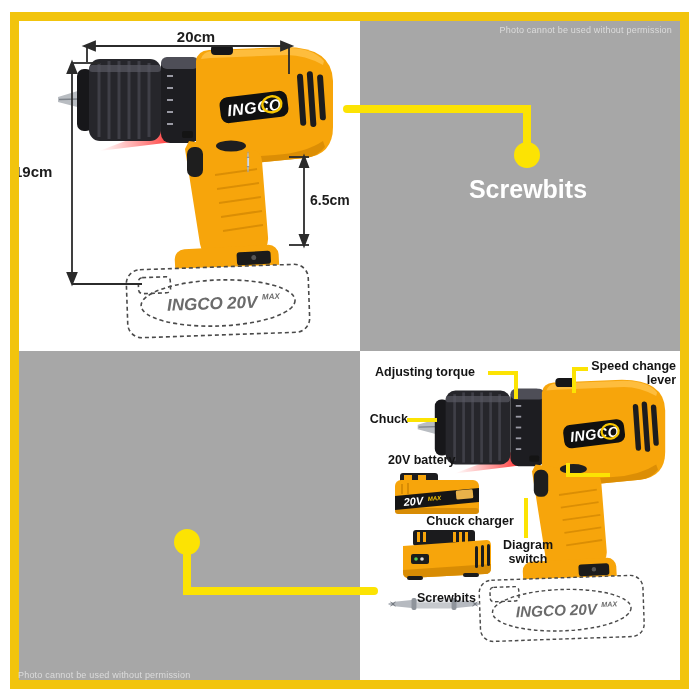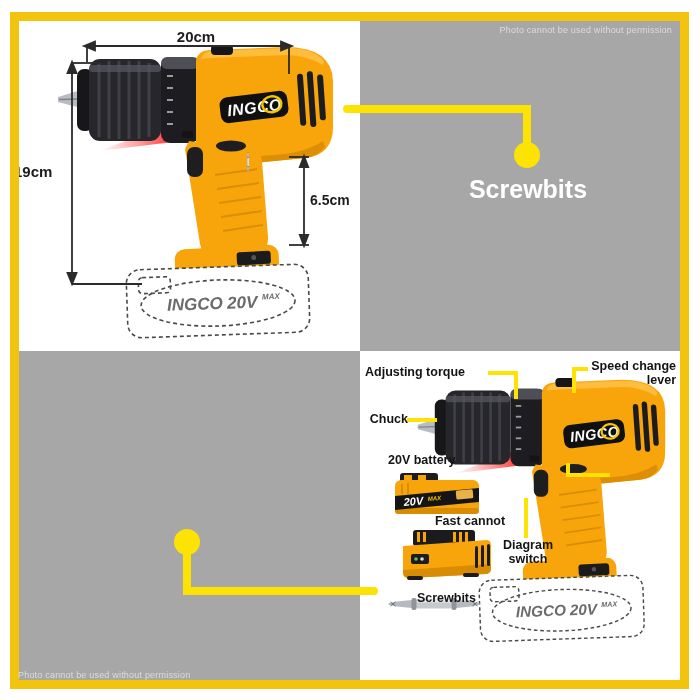--- a/index.html
+++ b/index.html
@@ -29,21 +29,21 @@
   .dia-dot{left:174px;top:529px;width:26px;height:26px;}
   .dia-v{left:183px;top:542px;width:8px;height:53px;}
   .dia-h{left:183px;top:587px;width:195px;height:8px;border-radius:0 4px 4px 0;}
   
   .dlabel{position:absolute;font-weight:bold;color:#1d1d1d;z-index:3;font-size:15px;}
   .d-20{left:156px;top:28px;width:80px;text-align:center;}
   .d-19{left:14px;top:163px;width:52px;text-align:left;}
   .d-65{left:310px;top:192px;font-size:14px;text-align:right;}
   
   .plabel{position:absolute;font-size:12.5px;font-weight:bold;color:#141414;line-height:1.08;z-index:3;}
-  .l-adj{left:365px;top:366px;width:120px;text-align:left;}
+  .l-adj{left:365px;top:366px;width:120px;text-align:center;}
   .l-speed{left:584px;top:360px;width:92px;text-align:right;}
   .l-chuck{left:364px;top:413px;width:44px;text-align:right;}
   .l-batt{left:388px;top:454px;width:86px;text-align:left;}
   .l-fast{left:426px;top:515px;width:88px;text-align:center;}
   .l-rev{left:610px;top:465px;width:80px;text-align:center;}
   .l-trig{left:499px;top:539px;width:58px;text-align:center;}
   .l-screw{left:410px;top:592px;width:66px;text-align:right;}
   
   .c-adj-h{left:488px;top:371px;width:30px;height:4px;}
   .c-adj-v{left:514px;top:371px;width:4px;height:28px;}
@@ -280,17 +280,17 @@
   <div class="yl c-speed-v"></div>
   <div class="yl c-chuck"></div>
   <div class="yl c-rev-v"></div>
   <div class="yl c-rev-h"></div>
   <div class="yl c-trig"></div>
 
   <div class="plabel l-adj">Adjusting torque</div>
   <div class="plabel l-speed">Speed change lever</div>
   <div class="plabel l-chuck">Chuck</div>
   <div class="plabel l-batt">20V battery</div>
-  <div class="plabel l-fast">Fast cannot</div>
+  <div class="plabel l-fast">Chuck charger</div>
   <div class="plabel l-trig">Diagram switch</div>
   <div class="plabel l-screw">Screwbits</div>
 
 </div>
 
 </body></html>

